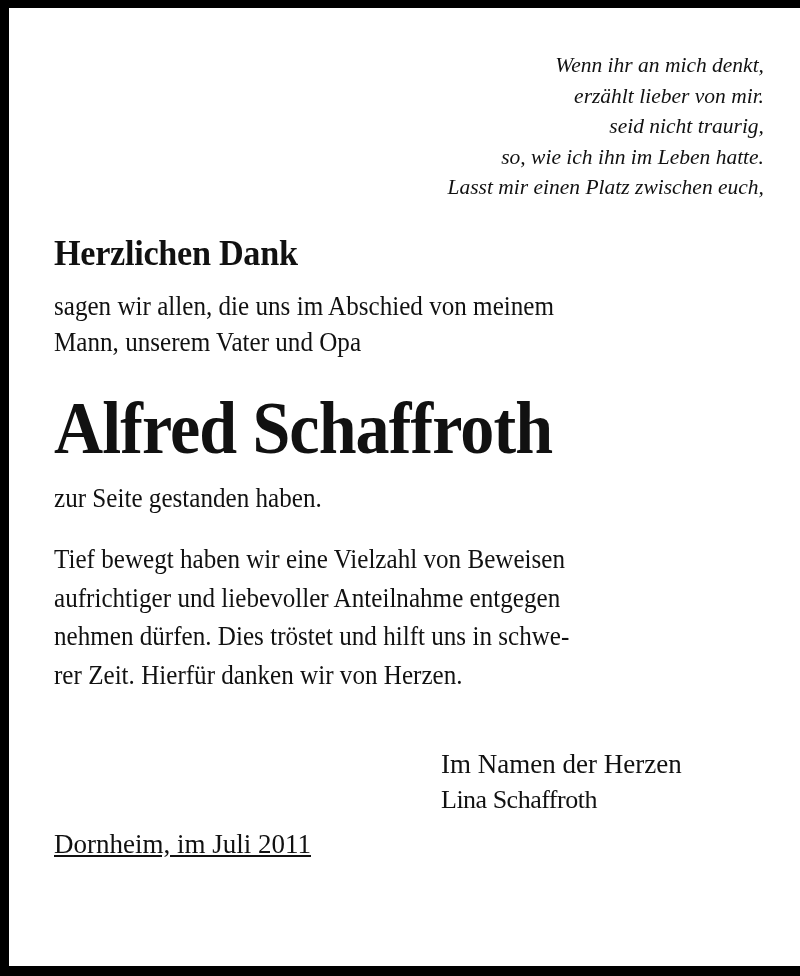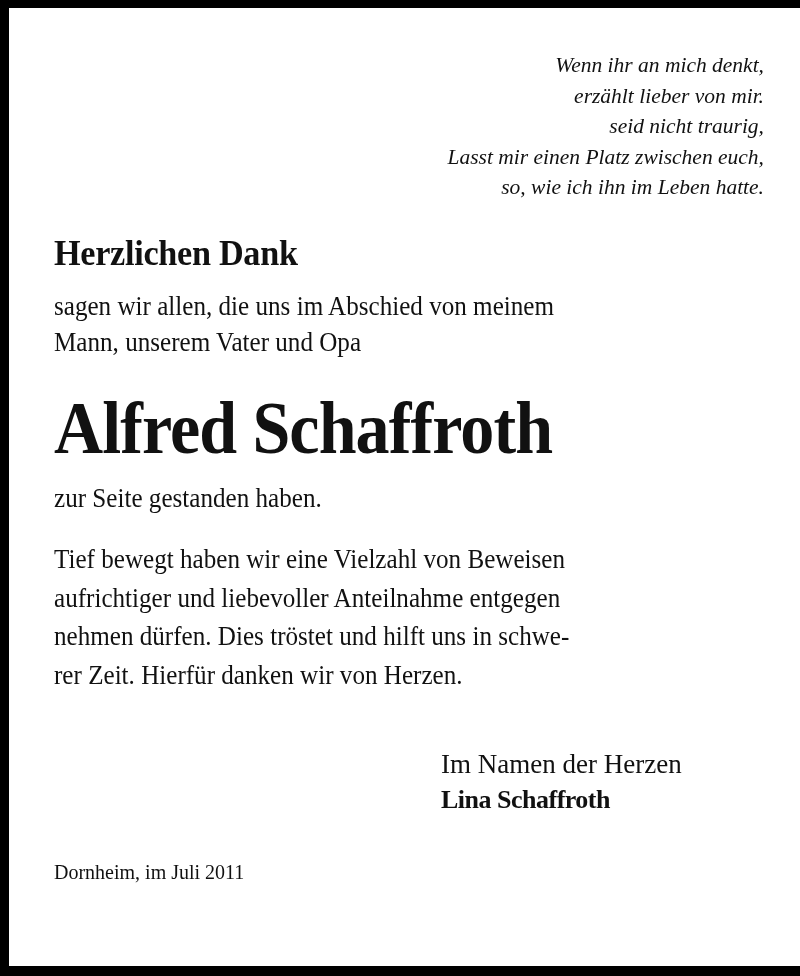--- a/index.html
+++ b/index.html
@@ -28,37 +28,37 @@
     position: absolute; left: 45px; top: 380px;
     font-size: 74px; font-weight: bold; letter-spacing: -1px; white-space: nowrap; line-height: 80px;
     transform: scaleX(0.92); transform-origin: left;
   }
   .after-name { top: 472px; }
   .thanks { top: 532px; line-height: 38.5px; }
   .signoff {
     position: absolute; left: 432px; top: 738px;
     font-size: 27px; line-height: 36px; white-space: nowrap;
   }
-  .signoff .family-name { font-weight: bold; font-size: 26px; letter-spacing: -0.5px; }
+  .signoff .family-name { font-weight: normal; font-size: 26px; letter-spacing: -0.5px; }
   .place-date {
-    position: absolute; left: 45px; top: 846px;
-    font-size: 20px; line-height: 36px; white-space: nowrap;
+    position: absolute; left: 45px; top: 818px;
+    font-size: 27px; line-height: 36px; white-space: nowrap; text-decoration: underline;
   }
 </style>
 </head>
 <body>
 
 <div class="card">
 
   <div class="poem">
     <div>Wenn ihr an mich denkt,</div>
     <div>erzählt lieber von mir.</div>
     <div>seid nicht traurig,</div>
+    <div>so, wie ich ihn im Leben hatte.</div>
     <div>Lasst mir einen Platz zwischen euch,</div>
-    <div>so, wie ich ihn im Leben hatte.</div>
   </div>
 
   <div class="heading">Herzlichen Dank</div>
 
   <div class="body-text intro">
     <div>sagen wir allen, die uns im Abschied von meinem</div>
     <div>Mann, unserem Vater und Opa</div>
   </div>
 
   <div class="name">Alfred Schaffroth</div>

